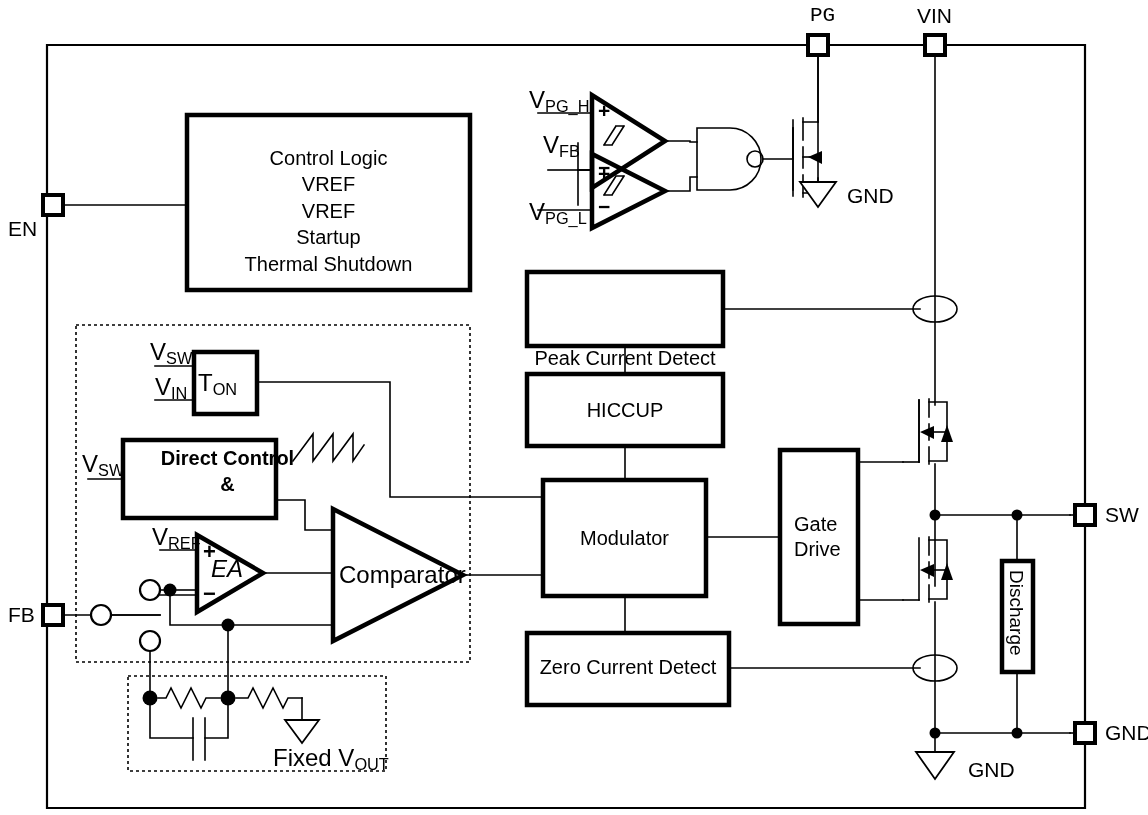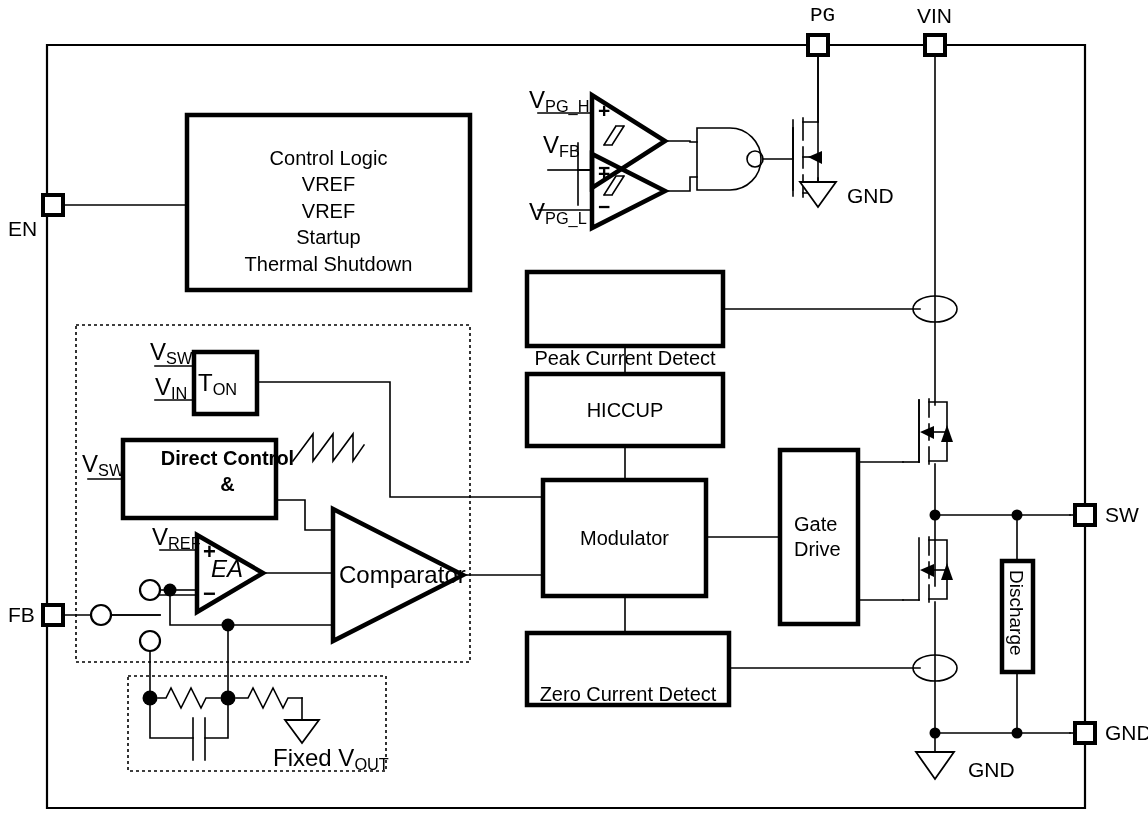--- a/index.html
+++ b/index.html
@@ -296,21 +296,21 @@
   <div class="lbl" style="left:598px; top:157px; font-size:21px; font-weight:bold;">−</div>
   <div class="lbl" style="left:598px; top:163px; font-size:21px; font-weight:bold;">+</div>
   <div class="lbl" style="left:598px; top:196px; font-size:21px; font-weight:bold;">−</div>
 
   <div class="lbl lbl-pin" style="left:847px; top:185px;">GND</div>
   <div class="lbl lbl-pin" style="left:968px; top:759px;">GND</div>
 
   <div class="lbl lbl-block" style="left:527px; top:310px; width:196px;margin-top:38px;">Peak Current Detect</div>
   <div class="lbl lbl-block" style="left:527px; top:400px; width:196px;">HICCUP</div>
   <div class="lbl lbl-block" style="left:543px; top:528px; width:163px;">Modulator</div>
-  <div class="lbl lbl-block" style="left:527px; top:684px; width:202px;">Zero Current Detect</div>
+  <div class="lbl lbl-block" style="left:527px; top:657px; width:202px;">Zero Current Detect</div>
 
   <div class="lbl" style="left:794px; top:512px; font-size:20px; line-height:1.25;">
     <div>Gate</div>
     <div>Drive</div>
   </div>
 
   <div class="lbl" style="left:1026px; top:570px;">
     <span class="vrot" style="display:inline-block; font-size:19px;">Discharge</span>
   </div>
 

